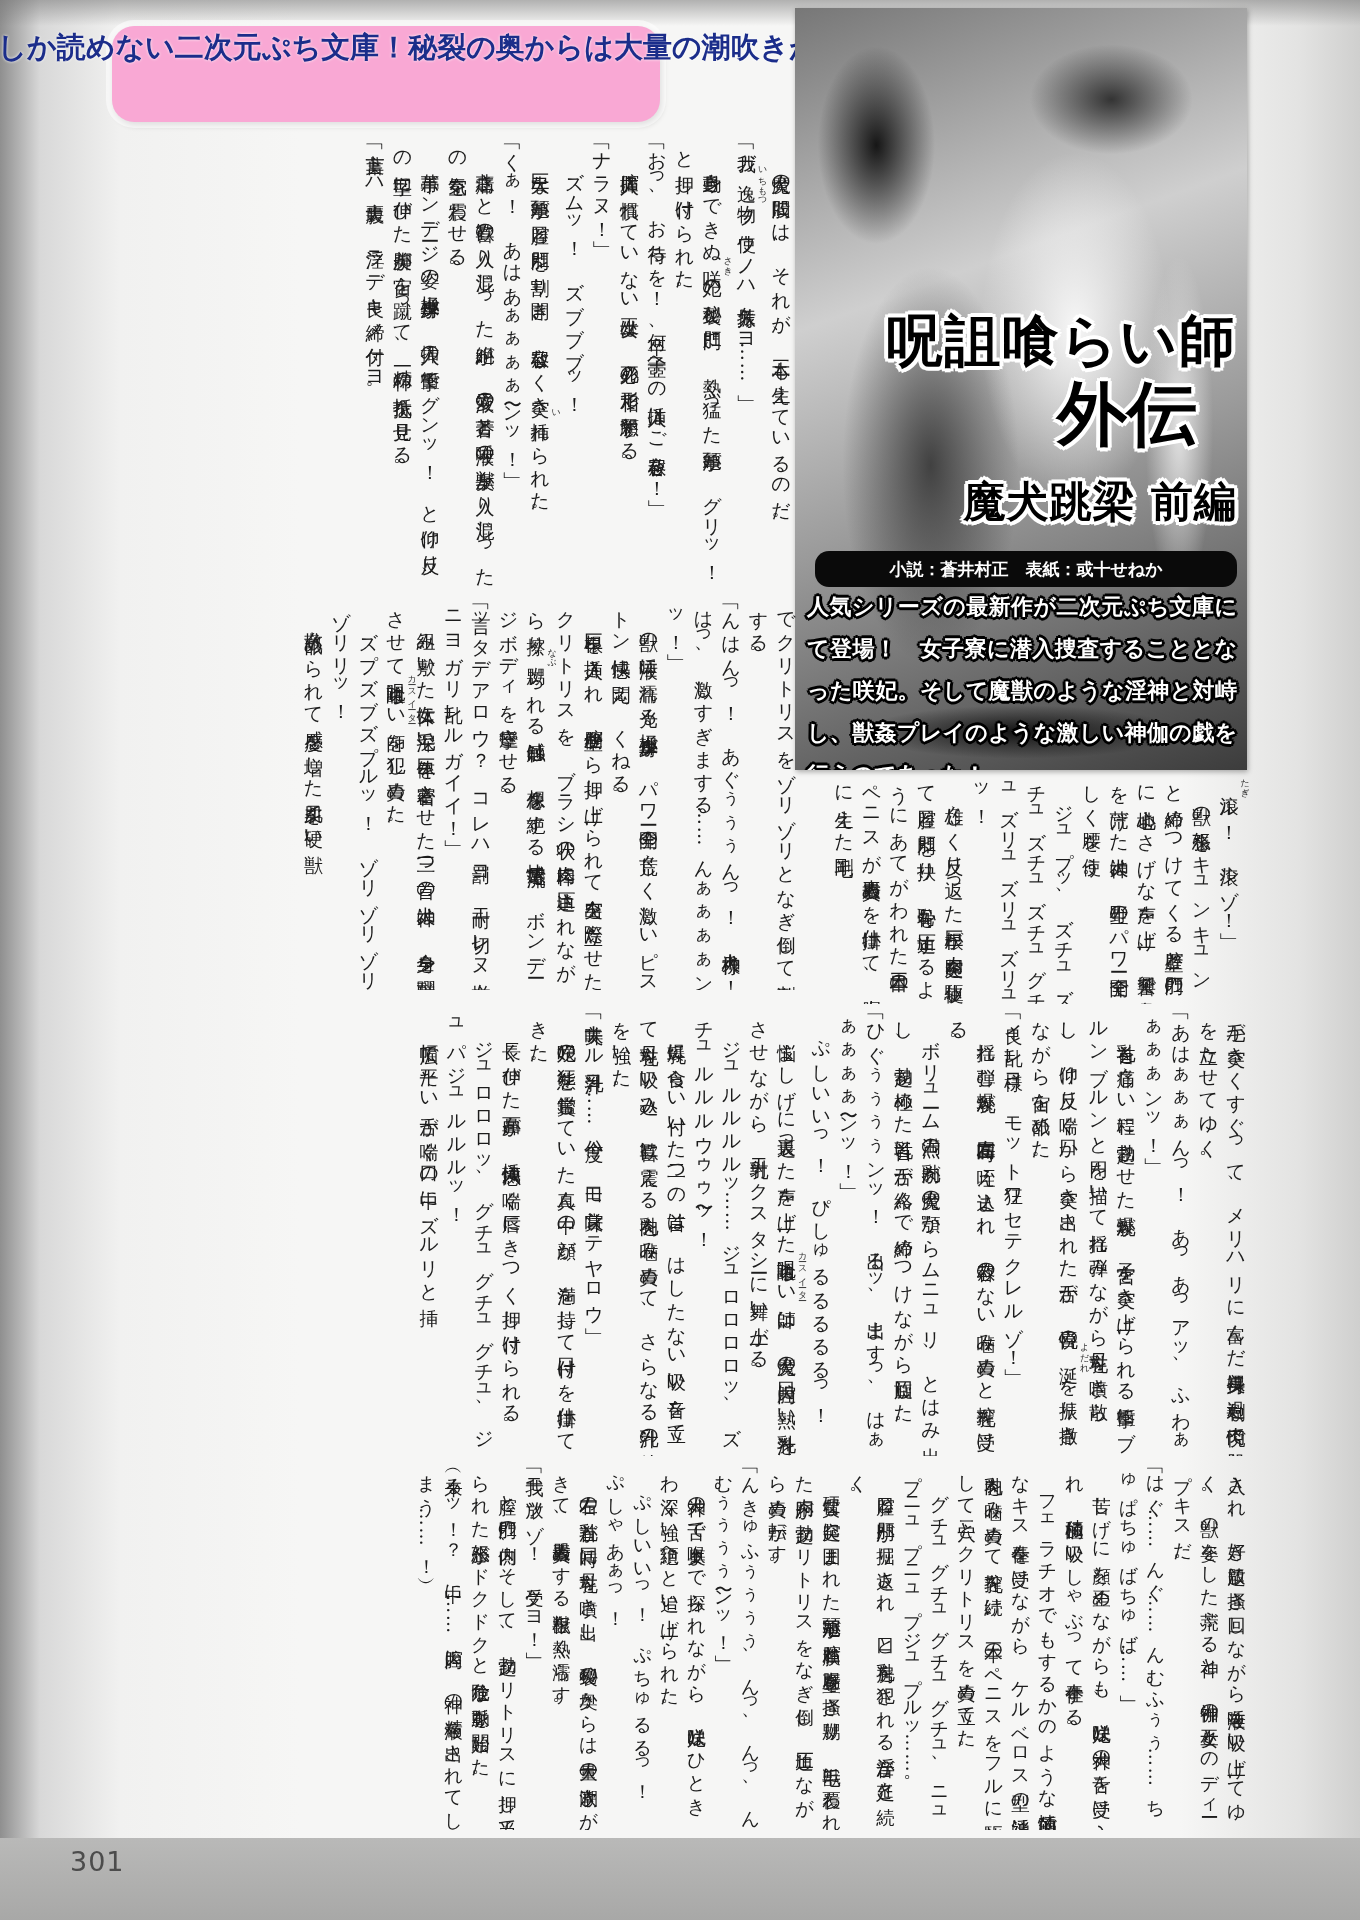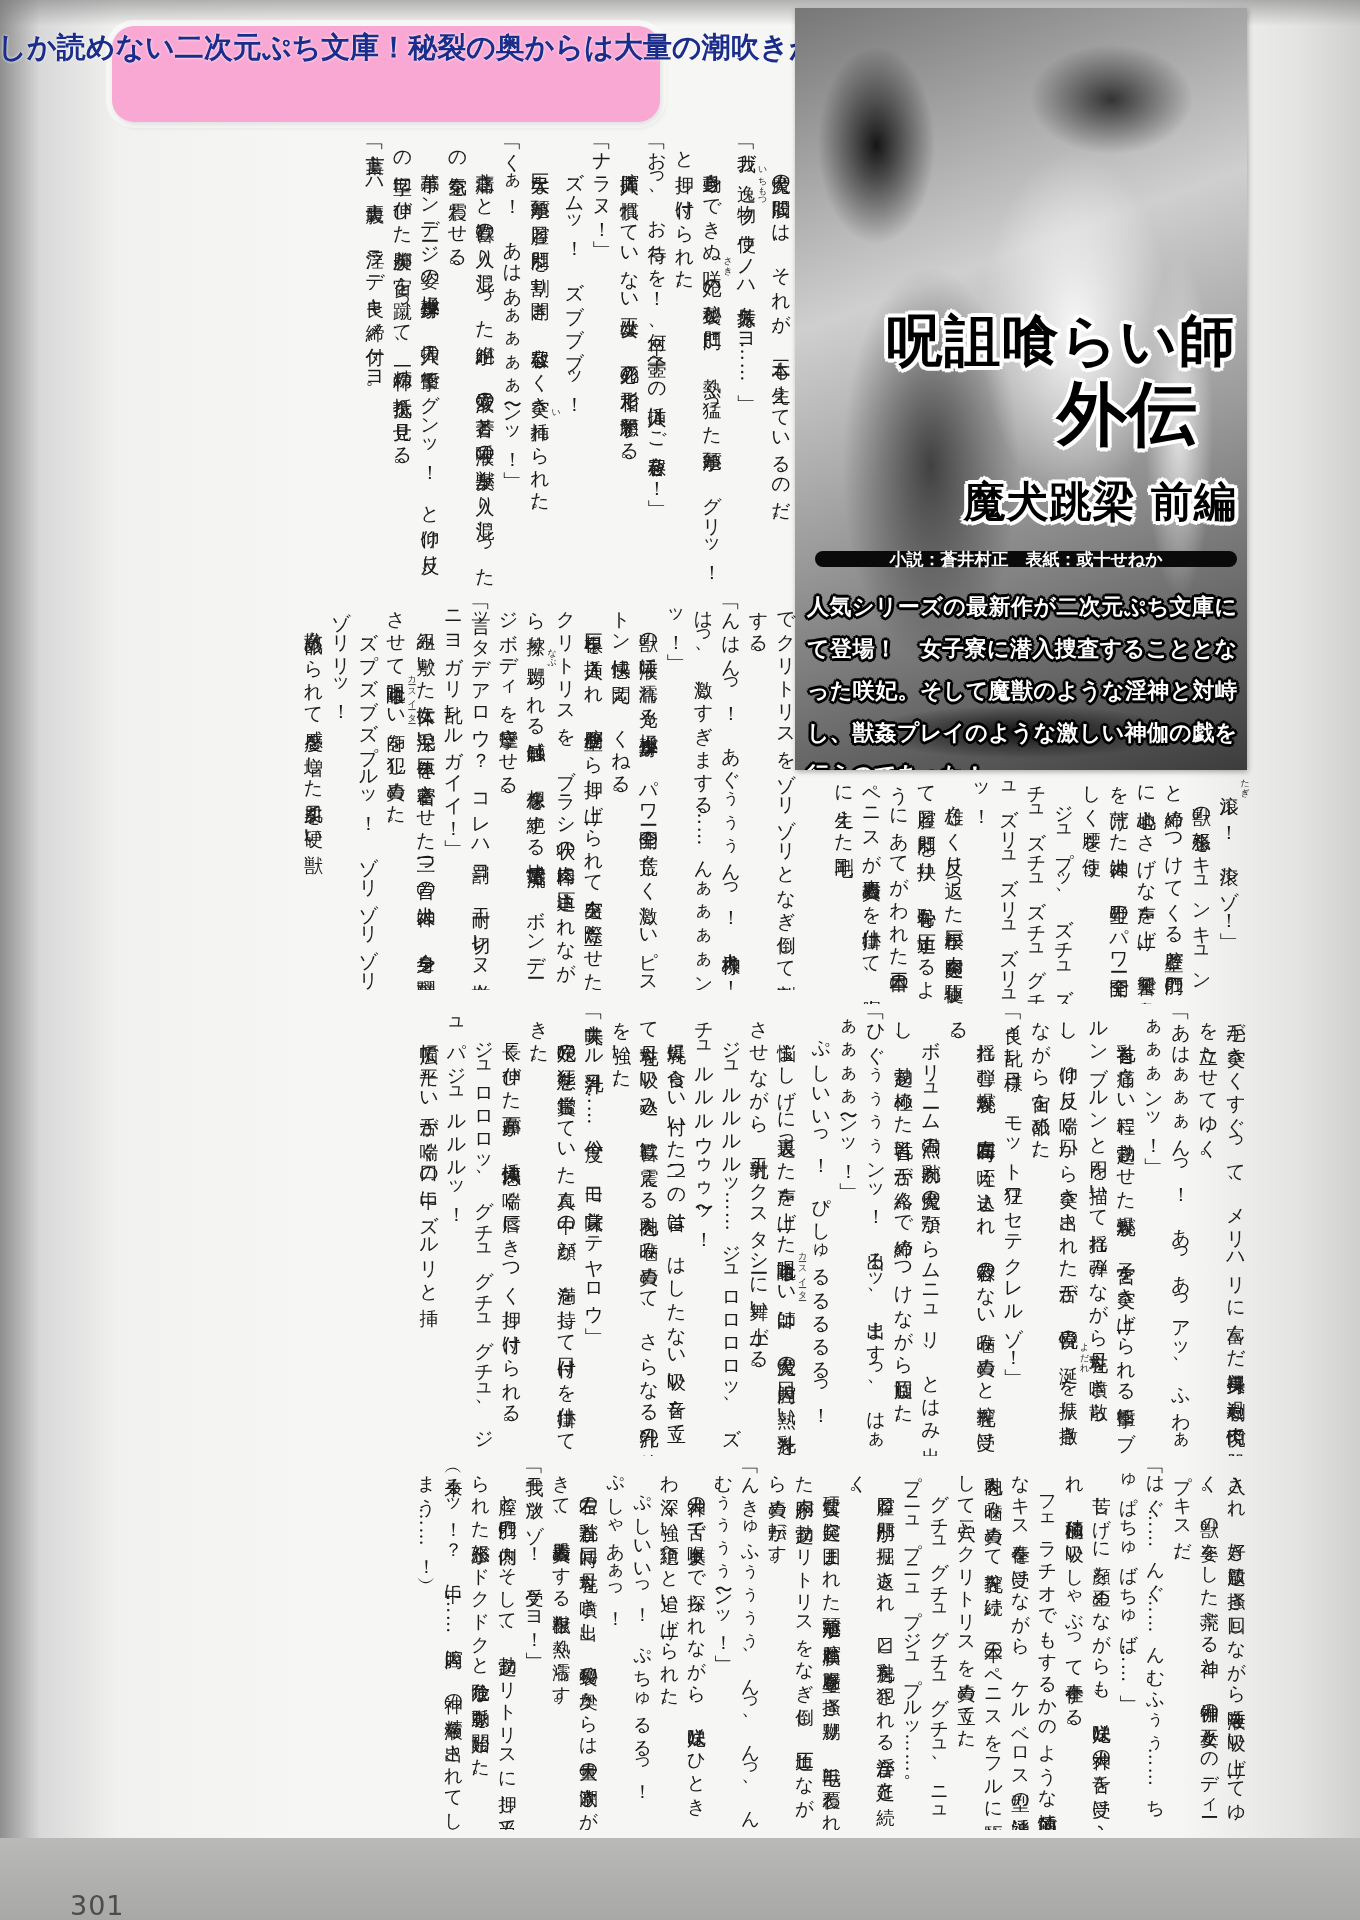--- a/index.html
+++ b/index.html
@@ -56,21 +56,21 @@
     font-family:"DejaVu Sans","Liberation Sans",sans-serif;
     font-weight:bold;color:#000;white-space:nowrap;
     text-shadow:
       -3px -3px 0 #fff, 3px -3px 0 #fff, -3px 3px 0 #fff, 3px 3px 0 #fff,
       -4px 0 0 #fff, 4px 0 0 #fff, 0 -4px 0 #fff, 0 4px 0 #fff;
   }
   .ttl-main{top:296px;font-size:56px;letter-spacing:2px;}
   .ttl-sub{top:360px;font-size:70px;right:50px!important;}
   .ttl-ep{top:466px;font-size:42px;letter-spacing:1px;}
   .credits{
-    position:absolute;left:20px;top:543px;width:422px;height:16px;
+    position:absolute;left:20px;top:543px;width:422px;height:36px;
     background:#0a0a0a;border-radius:14px;
     display:flex;align-items:center;justify-content:center;
     font-family:"DejaVu Sans","Liberation Sans",sans-serif;
     font-weight:bold;font-size:17px;color:#fff;white-space:nowrap;
   }
   .desc{
     position:absolute;left:12px;top:578px;width:430px;
     font-family:"DejaVu Sans","Liberation Sans",sans-serif;
     font-weight:bold;font-size:22px;line-height:42px;color:#fff;
     text-align:justify;
@@ -85,21 +85,21 @@
   #band3{left:170px;top:1008px;width:1080px;height:448px;}
   #band4{left:170px;top:1462px;width:1080px;height:368px;font-size:18.5px;line-height:27px;}
   
   .bottom-strip{
     position:absolute;left:0;top:1838px;width:1360px;height:82px;
     background:linear-gradient(180deg,#b9b9b8,#a8a8a7);
   }
   .pagenum{
     position:absolute;left:70px;top:1846px;
     font-family:"DejaVu Sans","Liberation Sans",sans-serif;
-    font-size:27px;color:#4c4c4c;letter-spacing:1px;margin-top:44px;
+    font-size:27px;color:#4c4c4c;letter-spacing:1px;
   }
 </style>
 </head>
 <body>
 
 <div class="hdr">
   <div>電子書籍でしか読めない二次元ぷち文庫！</div>
   <div>秘裂の奥からは大量の潮吹きが起きて！</div>
 </div>
 

